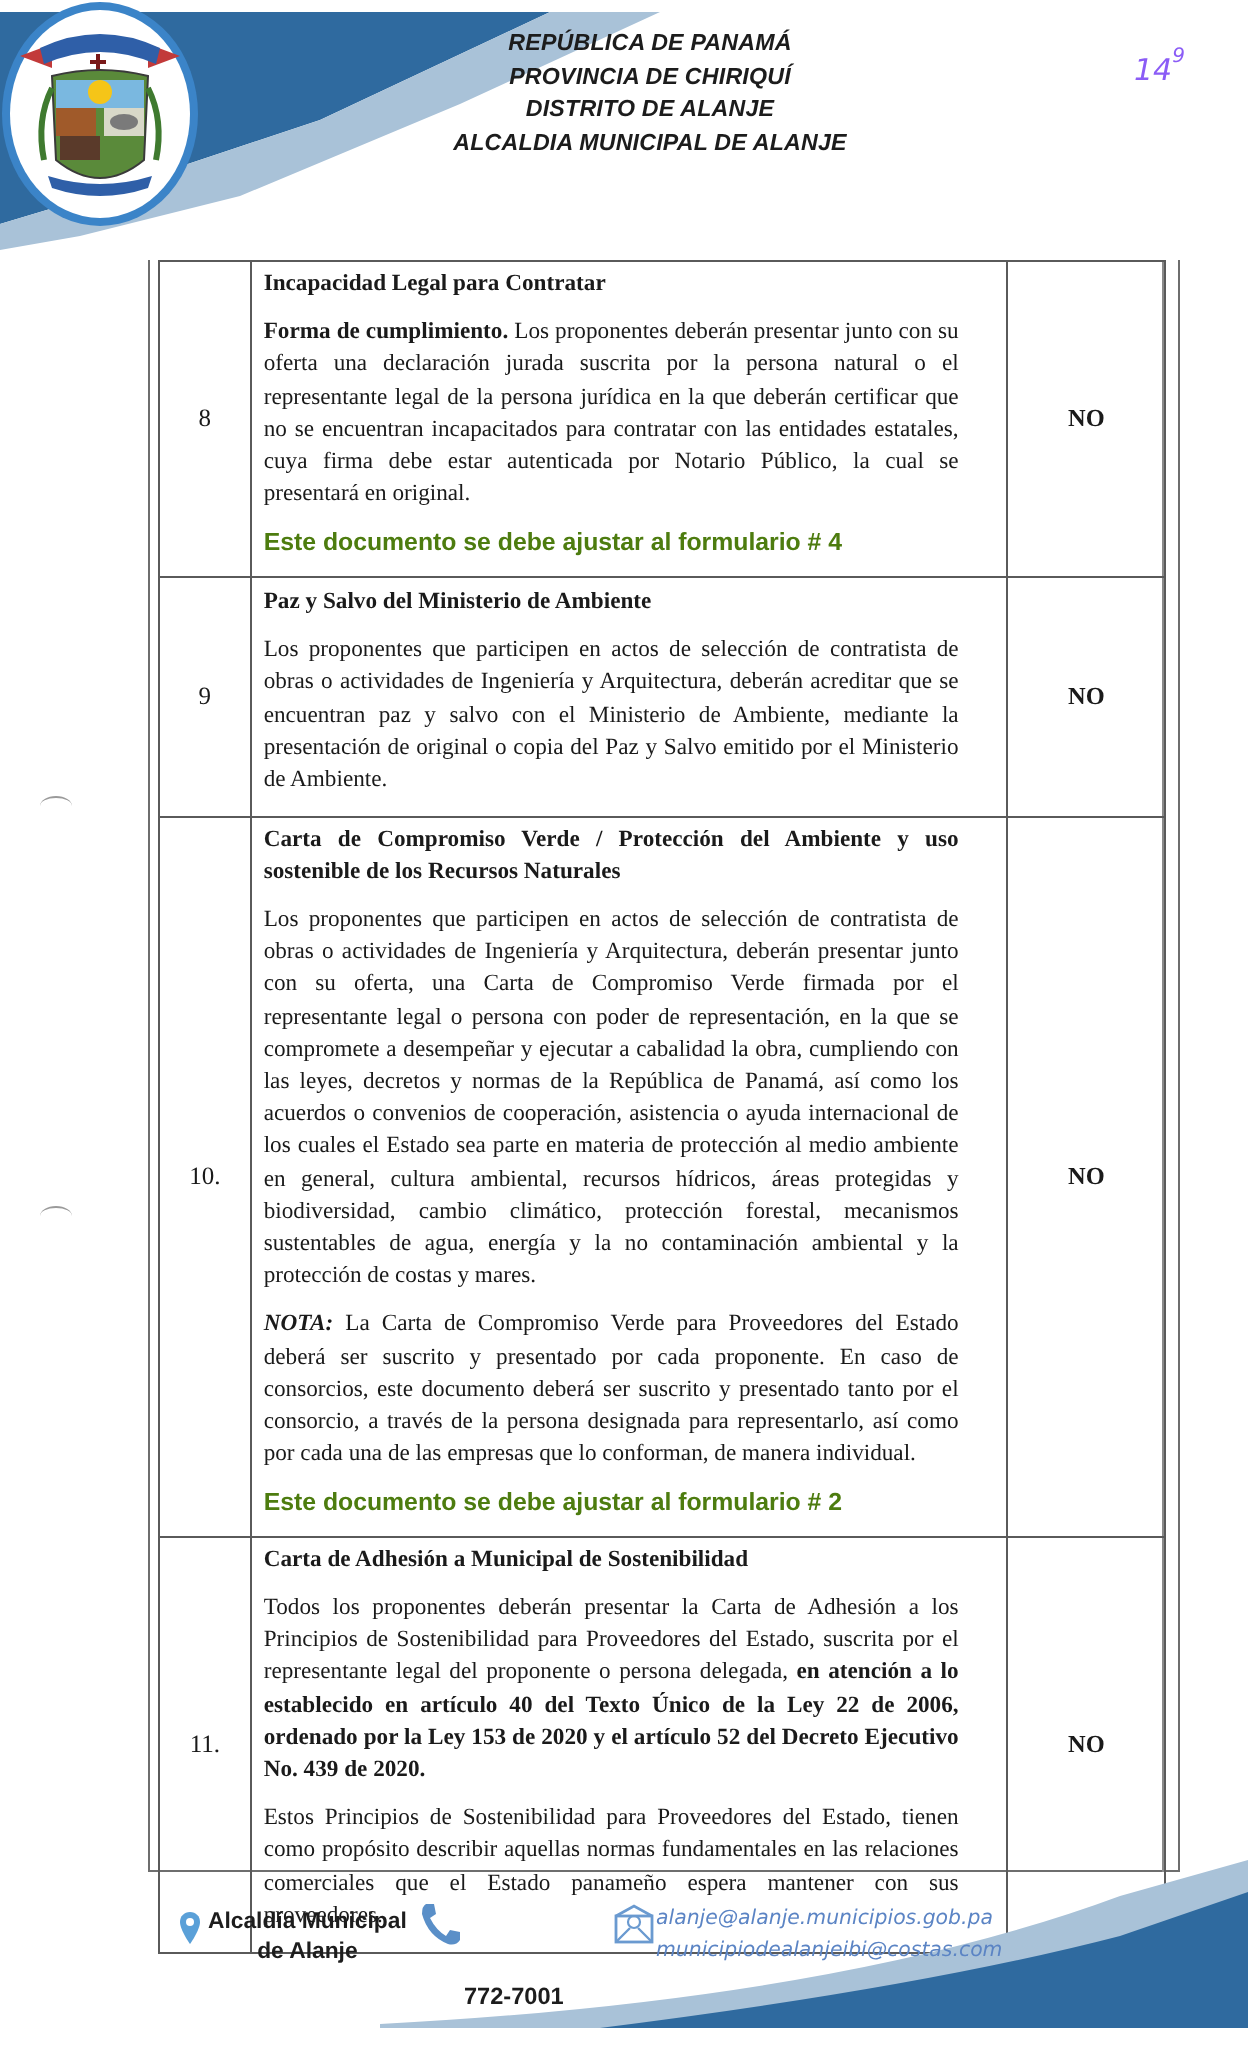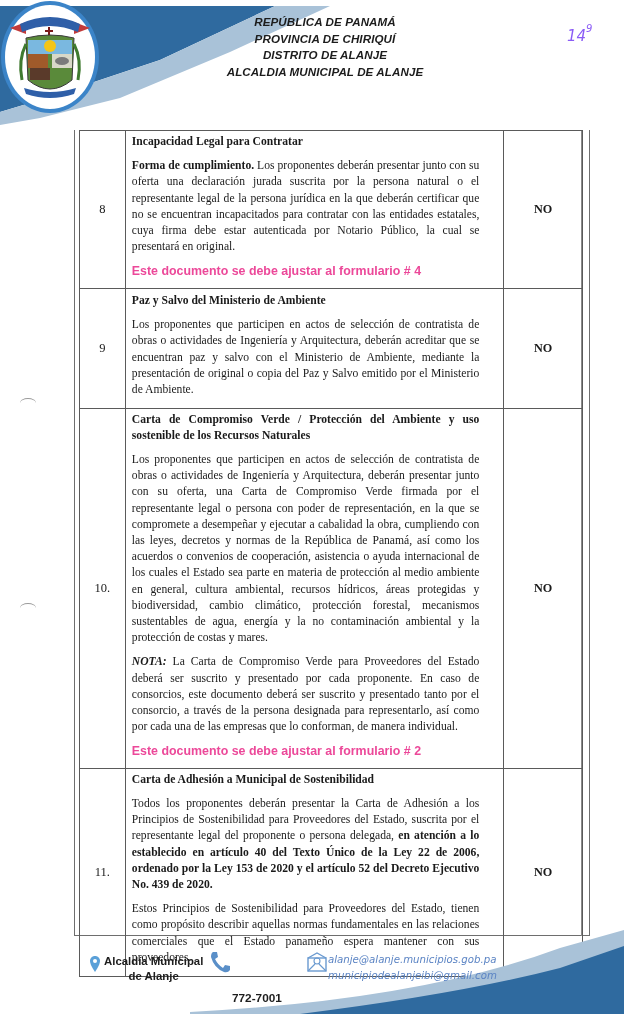--- a/index.html
+++ b/index.html
@@ -29,21 +29,21 @@
   .tbl td.num { width: 46px; text-align: center; font-size: 12.5px; }
   .tbl td.desc { width: 380px; padding: 3px 24px 0 6px; text-align: justify; font-size: 11.6px; line-height: 16.2px; }
   .tbl td.ans { width: 79px; text-align: center; font-weight: bold; font-size: 12.2px; }
   .right-strip { position: absolute; right: 0; top: 0; width: 8px; height: 806px; border-left: 1px solid #8a8a8a; }
 
   .item-title { font-weight: bold; display: block; }
   .para { display: block; margin-top: 8px; }
   .para b { font-weight: bold; }
   .para i { font-style: italic; font-weight: bold; }
   .form-note { display: block; margin-top: 8px; margin-bottom: 8px; font-family: "Liberation Sans", "DejaVu Sans", sans-serif;
-    font-weight: bold; font-size: 12.4px; color: #ec4899; text-align: left; }
+    font-weight: bold; font-size: 12.4px; color: #4d7c0f; text-align: left; }
 
   
   .footer { position: absolute; left: 0; top: 930px; width: 555px; height: 94px; }
   .footer svg.wave { position: absolute; left: 0; top: 0; }
   .f-loc { position: absolute; left: 88px; top: 24px; font-family: "Liberation Sans", "DejaVu Sans", sans-serif;
     font-weight: bold; font-size: 11.4px; line-height: 15px; color: #1d1d1d; text-align: center; }
   .f-loc-icon { position: absolute; left: 90px; top: 26px; }
   .f-phone-icon { position: absolute; left: 210px; top: 21px; }
   .f-phone { position: absolute; left: 232px; top: 26px; font-family: "Liberation Sans", "DejaVu Sans", sans-serif;
     font-weight: bold; font-size: 11.8px; color: #1d1d1d; margin-top: 35px; }
@@ -164,15 +164,15 @@
   <div class="f-phone">772-7001</div>
 
   <svg class="f-mail-icon" width="20" height="20" viewBox="0 0 20 20">
     <rect x="1" y="6" width="18" height="13" fill="none" stroke="#6a9ad0" stroke-width="1.4"></rect>
     <path d="M1,6 L10,1 L19,6" fill="none" stroke="#6a9ad0" stroke-width="1.4"></path>
     <path d="M1,19 L8,12 M19,19 L12,12" stroke="#6a9ad0" stroke-width="1.2"></path>
     <circle cx="10" cy="9" r="3" fill="none" stroke="#6a9ad0" stroke-width="1.1"></circle>
   </svg>
   <div class="f-mail">
     <div>alanje@alanje.municipios.gob.pa</div>
-    <div>municipiodealanjeibi@gmail.com</div>
+    <div>municipiodealanjeibi@costas.com</div>
   </div>
 </div>
 
 </body></html>

